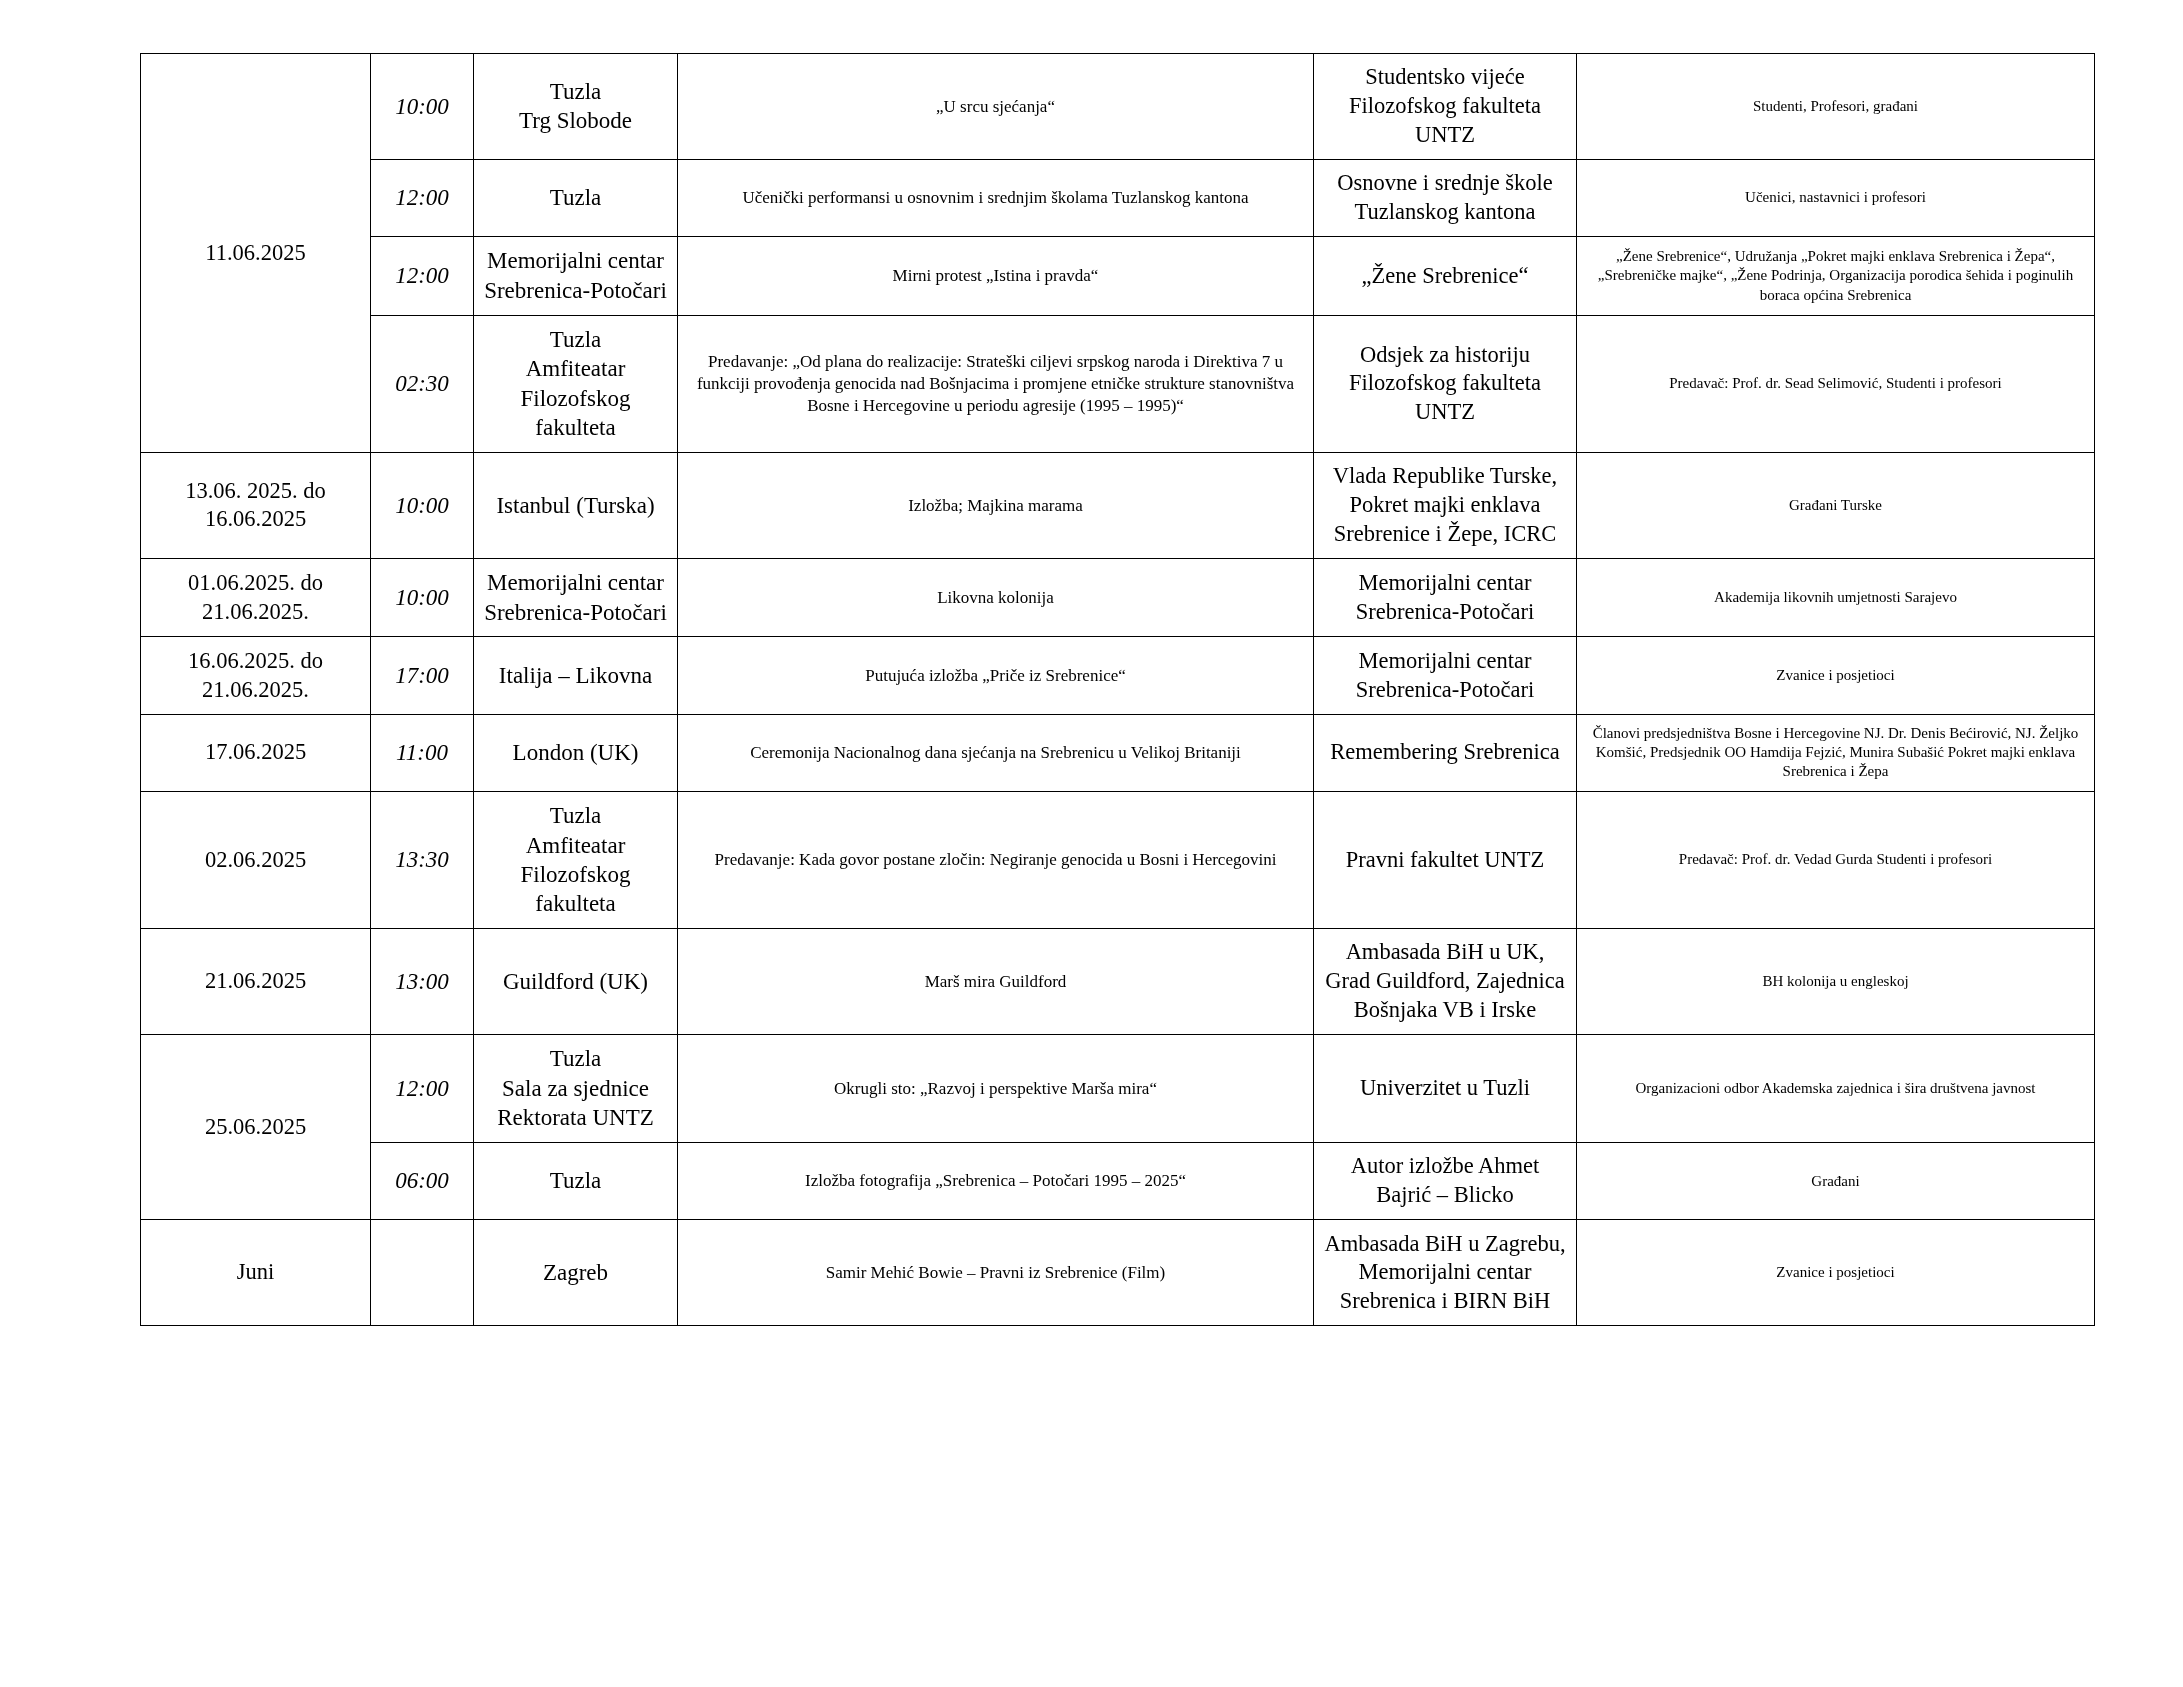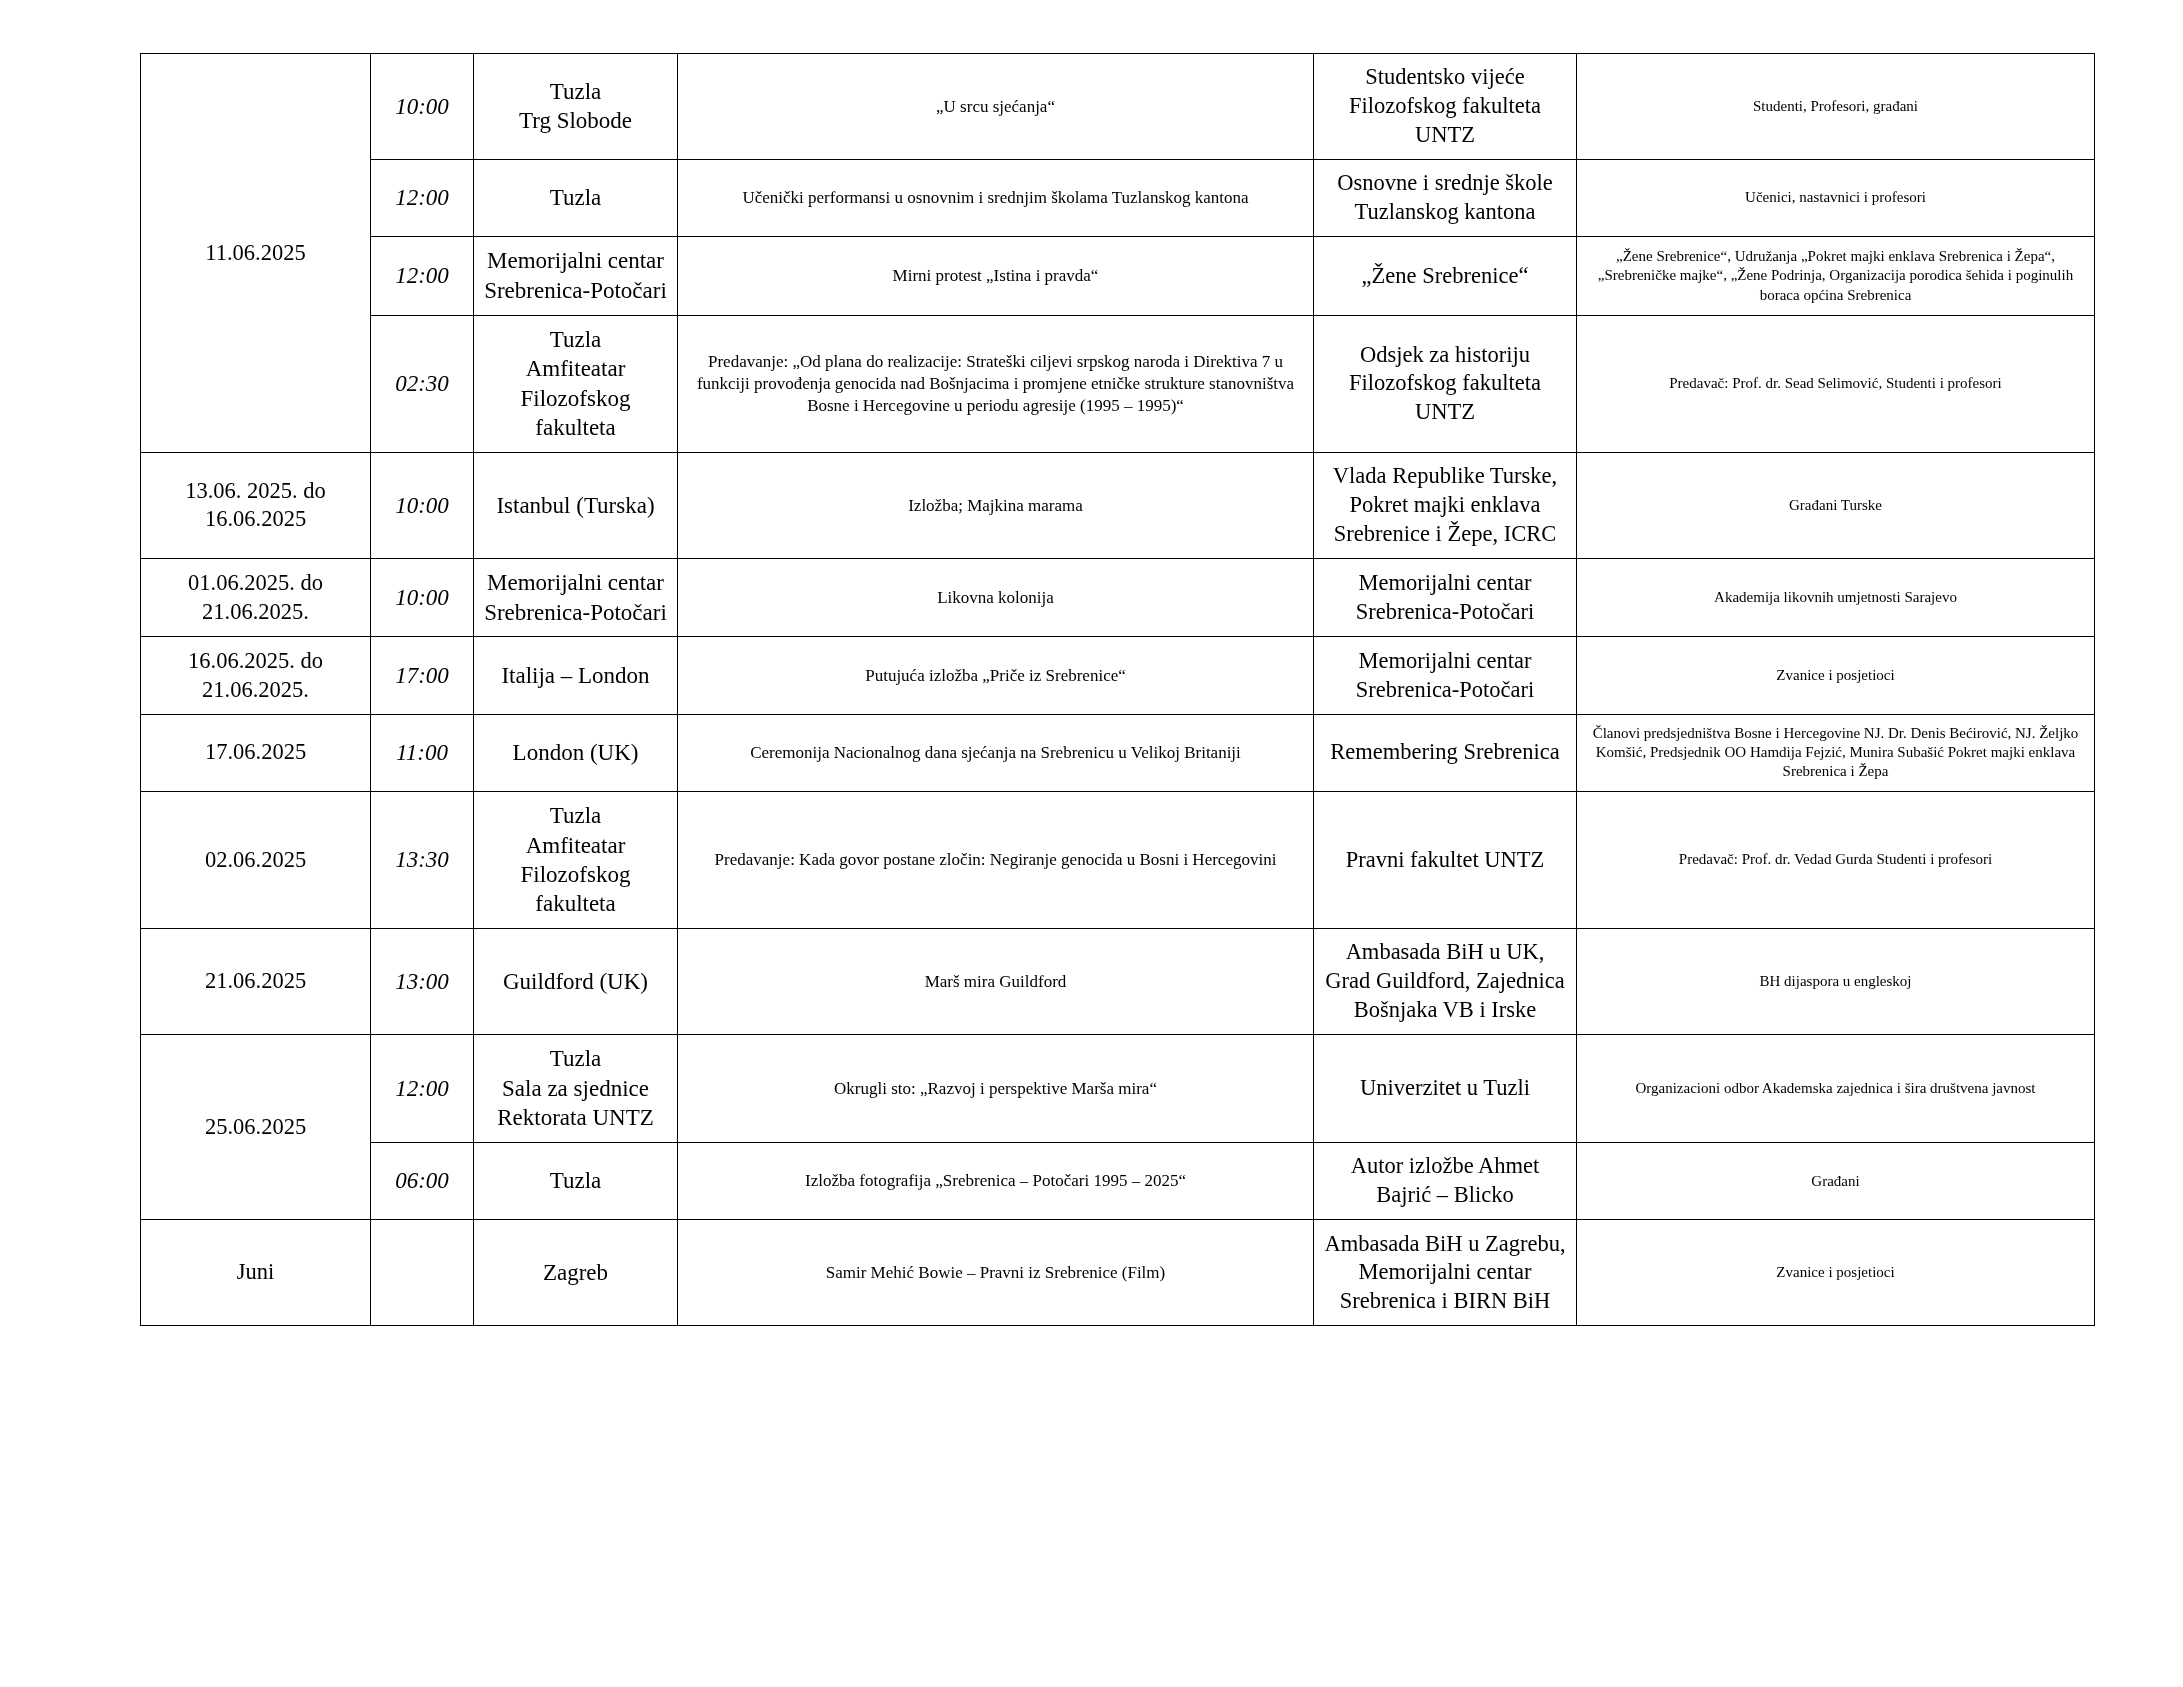--- a/index.html
+++ b/index.html
@@ -110,21 +110,21 @@
           <td class="date-cell ws-pre">01.06.2025. do 21.06.2025.</td>
           <td class="time-cell ws-pre">10:00</td>
           <td class="place-cell ws-pre">Memorijalni centar Srebrenica-Potočari</td>
           <td class="event-cell ws-pre">Likovna kolonija</td>
           <td class="org-cell ws-pre">Memorijalni centar Srebrenica-Potočari</td>
           <td class="part-cell ws-pre">Akademija likovnih umjetnosti Sarajevo</td>
         </tr>
         <tr>
           <td class="date-cell ws-pre">16.06.2025. do 21.06.2025.</td>
           <td class="time-cell ws-pre">17:00</td>
-          <td class="place-cell ws-pre">Italija – London</td>
+          <td class="place-cell ws-pre">Italija – Likovna</td>
           <td class="event-cell ws-pre">Putujuća izložba „Priče iz Srebrenice“</td>
           <td class="org-cell ws-pre">Memorijalni centar Srebrenica-Potočari</td>
           <td class="part-cell ws-pre">Zvanice i posjetioci</td>
         </tr>
         <tr>
           <td class="date-cell ws-pre">17.06.2025</td>
           <td class="time-cell ws-pre">11:00</td>
           <td class="place-cell ws-pre">London (UK)</td>
           <td class="event-cell ws-pre">Ceremonija Nacionalnog dana sjećanja na Srebrenicu u Velikoj Britaniji</td>
           <td class="org-cell ws-pre">Remembering Srebrenica</td>
@@ -138,21 +138,21 @@
           <td class="event-cell ws-pre">Predavanje: Kada govor postane zločin: Negiranje genocida u Bosni i Hercegovini</td>
           <td class="org-cell ws-pre">Pravni fakultet UNTZ</td>
           <td class="part-cell ws-pre">Predavač: Prof. dr. Vedad Gurda Studenti i profesori</td>
         </tr>
         <tr>
           <td class="date-cell ws-pre">21.06.2025</td>
           <td class="time-cell ws-pre">13:00</td>
           <td class="place-cell ws-pre">Guildford (UK)</td>
           <td class="event-cell ws-pre">Marš mira Guildford</td>
           <td class="org-cell ws-pre">Ambasada BiH u UK, Grad Guildford, Zajednica Bošnjaka VB i Irske</td>
-          <td class="part-cell ws-pre">BH dijaspora u engleskoj</td>
+          <td class="part-cell ws-pre">BH kolonija u engleskoj</td>
         </tr>
         <tr>
           <td class="date-cell ws-pre" rowspan="2">25.06.2025</td>
           <td class="time-cell ws-pre">12:00</td>
           <td class="place-cell ws-pre">Tuzla
 Sala za sjednice Rektorata UNTZ</td>
           <td class="event-cell ws-pre">Okrugli sto: „Razvoj i perspektive Marša mira“</td>
           <td class="org-cell ws-pre">Univerzitet u Tuzli</td>
           <td class="part-cell ws-pre">Organizacioni odbor Akademska zajednica i šira društvena javnost</td>
         </tr>

